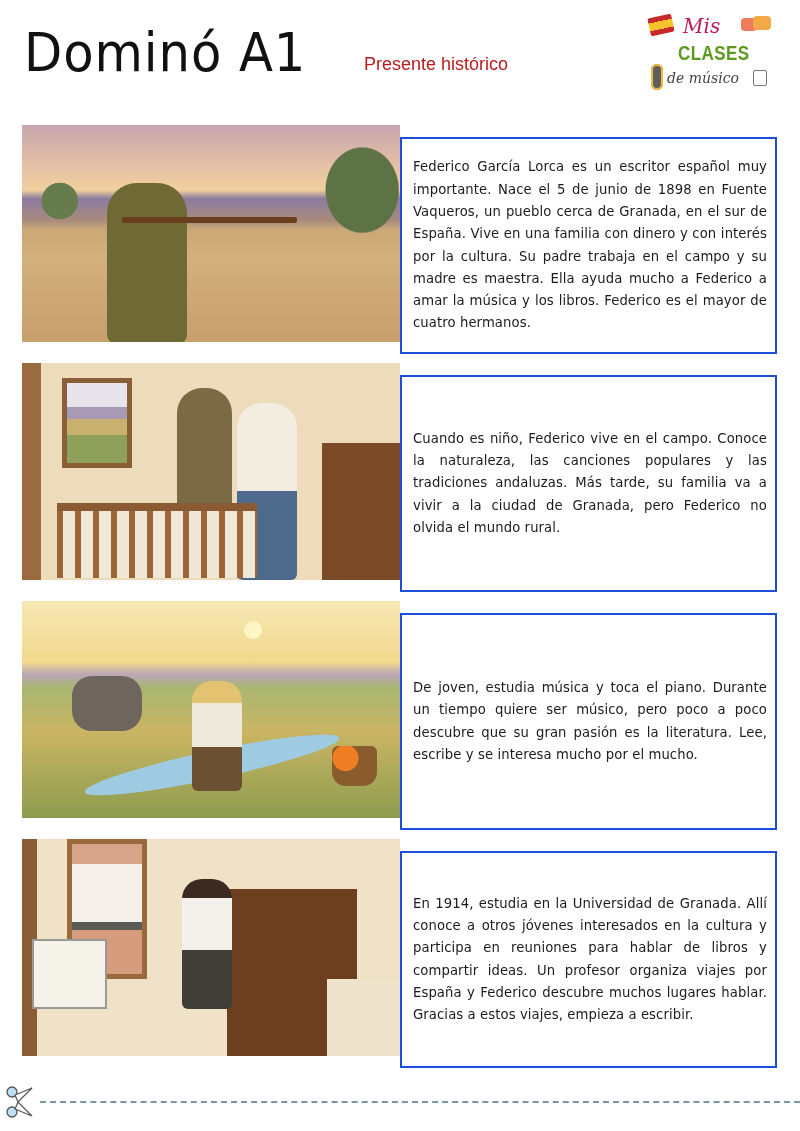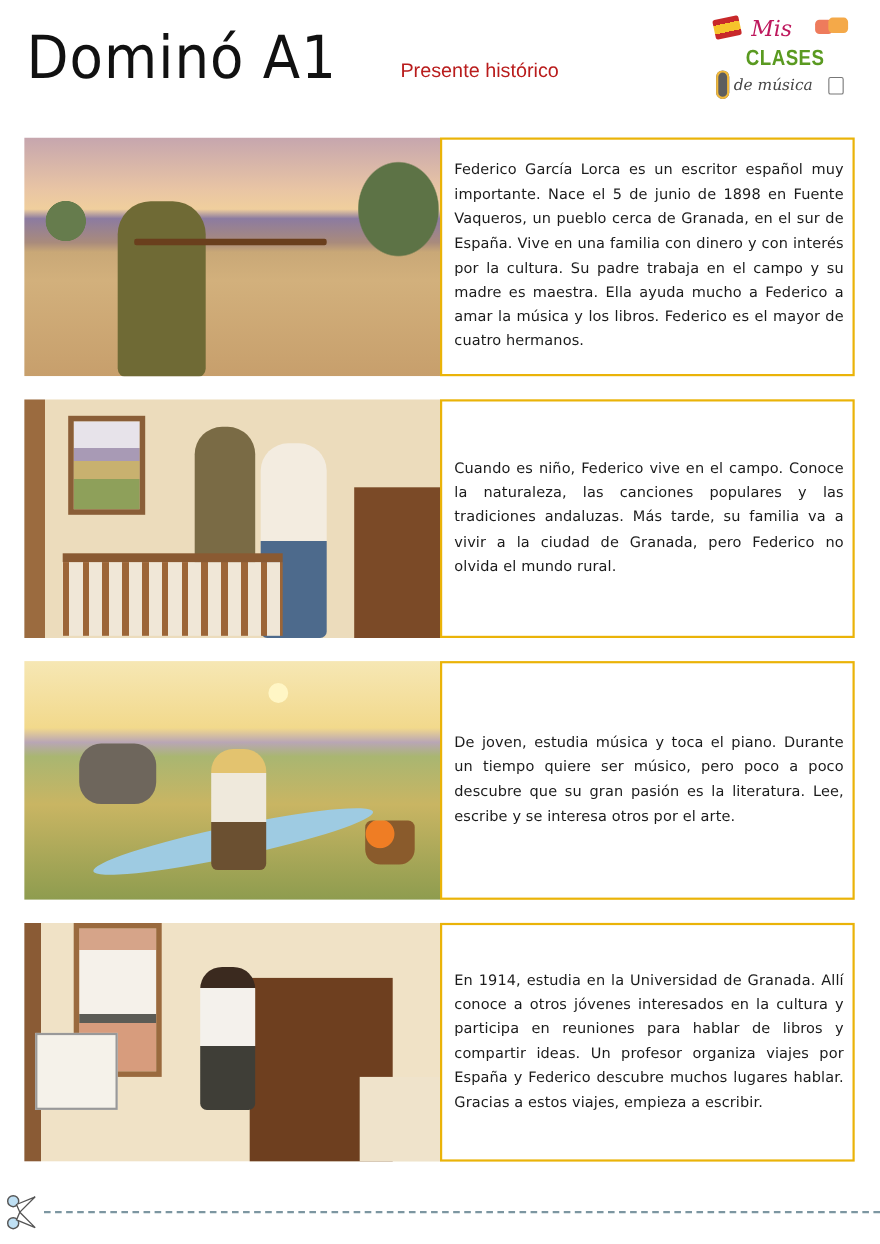--- a/index.html
+++ b/index.html
@@ -60,22 +60,22 @@
       position: absolute; left: 108px; top: 58px; width: 14px; height: 16px;
       border: 1.5px solid #777; background: #fff; border-radius: 2px;
     }
 
     .card { position: absolute; left: 22px; width: 755px; height: 217px; }
     .card .pic {
       position: absolute; left: 0; top: 0; width: 378px; height: 217px;
       overflow: hidden;
     }
     .card .txt {
-      position: absolute; left: 378px; top: 0; width: 377px; height: 217px;
-      border: 2px solid #eab308; background: #fff;
+      position: absolute; left: 378px; top: 12px; width: 377px; height: 217px;
+      border: 2px solid #1d4ed8; background: #fff;
       display: flex; align-items: center;
       padding: 8px 8px 8px 11px;
     }
     .card .txt p {
       font-family: "DejaVu Sans", sans-serif;
       font-size: 13.2px; line-height: 22.3px; text-align: justify;
       color: #1b1b1b; letter-spacing: 0.1px;
     }
 
     
@@ -189,21 +189,21 @@
 <h1 class="title">Dominó A1</h1>
 <div class="subtitle">Presente histórico</div>
 
 <div class="logo">
   <span class="flag"></span>
   <span class="mis">Mis</span>
   <span class="bubble1"></span>
   <span class="bubble2"></span>
   <span class="clases">CLASES</span>
   <span class="mic"></span>
-  <span class="espanol">de música</span>
+  <span class="espanol">de músico</span>
   <span class="notepad"></span>
 </div>
 
 <section class="card" style="top:125px;">
   <div class="pic" title="Soldado con fusil en un olivar al atardecer">
     <div class="scene1">
       <div class="soldier"></div>
       <div class="rifle"></div>
     </div>
   </div>
@@ -231,21 +231,21 @@
   <div class="pic" title="Niño con sombrero junto a un arroyo, con músicos, un burro y amapolas">
     <div class="scene3">
       <div class="sun"></div>
       <div class="donkey"></div>
       <div class="stream"></div>
       <div class="boy"></div>
       <div class="basket"></div>
     </div>
   </div>
   <div class="txt">
-    <p>De joven, estudia música y toca el piano. Durante un tiempo quiere ser músico, pero poco a poco descubre que su gran pasión es la literatura. Lee, escribe y se interesa otros por el arte.</p>
+    <p>De joven, estudia música y toca el piano. Durante un tiempo quiere ser músico, pero poco a poco descubre que su gran pasión es la literatura. Lee, escribe y se interesa mucho por el mucho.</p>
   </div>
 </section>
 
 <section class="card" style="top:839px;">
   <div class="pic" title="Joven tocando el piano en una habitación con libros y un caballete">
     <div class="scene4">
       <div class="window"></div>
       <div class="piano"></div>
       <div class="player"></div>
       <div class="easel"></div>

